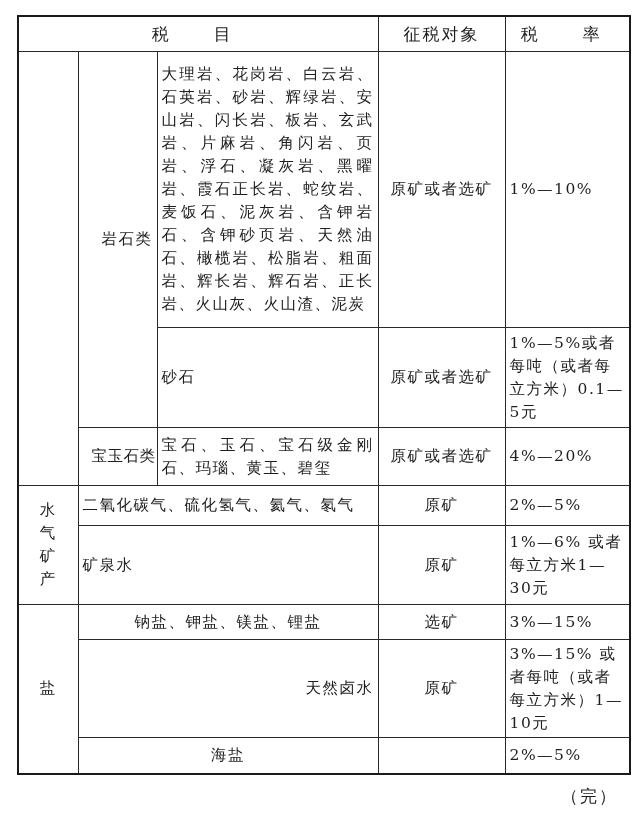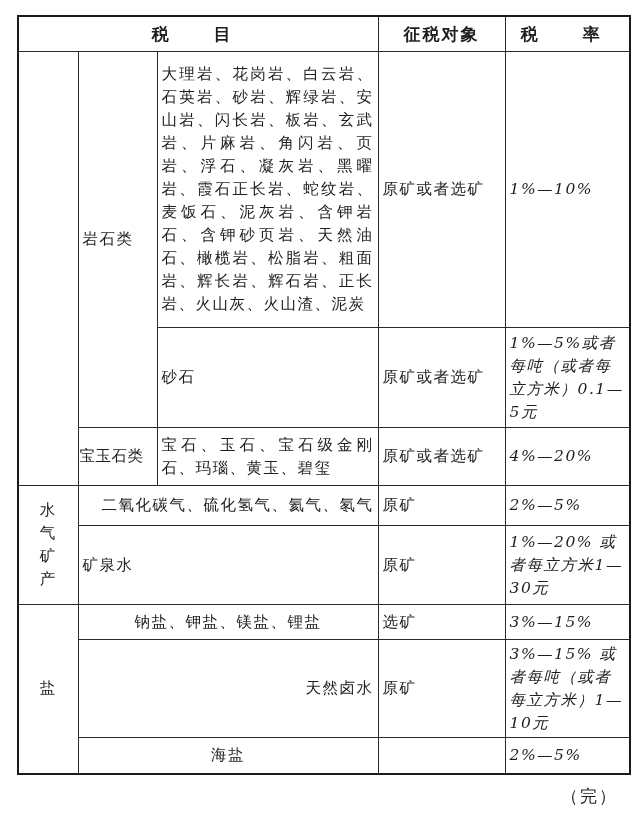--- a/index.html
+++ b/index.html
@@ -35,30 +35,29 @@
     vertical-align: middle;
     font-weight: normal;
     line-height: 23px;
     letter-spacing: 1.5px;
   }
   table.tax th {
     height: 34px;
     font-size: 17px;
     letter-spacing: 2px;
     text-align: center;
-    font-weight: bold;
   }
   table.tax th.h-wide { letter-spacing: 14px; }
   table.tax tr:first-child th { border-top: 2px solid #1a1a1a; }
   table.tax { border: 2px solid #1a1a1a; }
   .cat1 { text-align: center; padding: 0 2px !important; }
-  .cat2 { text-align: left; }
+  .cat2 { text-align: right; }
   .items { text-align: justify; margin-left: 36px; }
-  .rate { text-align: left; font-style: italic; }
-  .obj { text-align: left; }
+  .rate { text-align: left; }
+  .obj { text-align: center; }
   .end-mark {
     position: absolute;
     right: 26px;
     top: 785px;
     font-size: 17px;
     letter-spacing: 2px;
   }
 </style>
 </head>
 <body>
@@ -93,28 +92,28 @@
     </tr>
     <tr style="height:58px">
       <td class="cat2" style="padding:0 1px;letter-spacing:0.5px">宝玉石类</td>
       <td class="items">宝石、玉石、宝石级金刚石、玛瑙、黄玉、碧玺</td>
       <td class="obj">原矿或者选矿</td>
       <td class="rate">4%—20%</td>
     </tr>
 
     <tr style="height:40px">
       <td rowspan="2" class="cat1" style="padding:0 16px !important">水气矿产</td>
-      <td colspan="2" class="items" style="text-align:right">二氧化碳气、硫化氢气、氦气、氡气</td>
+      <td colspan="2" class="items" style="text-align:left">二氧化碳气、硫化氢气、氦气、氡气</td>
       <td class="obj">原矿</td>
       <td class="rate">2%—5%</td>
     </tr>
     <tr style="height:79px">
       <td colspan="2" class="items" style="text-align:left">矿泉水</td>
       <td class="obj">原矿</td>
-      <td class="rate">1%—20% 或者每立方米1—30元</td>
+      <td class="rate">1%—6% 或者每立方米1—30元</td>
     </tr>
 
     <tr style="height:35px">
       <td rowspan="3" class="cat1">盐</td>
       <td colspan="2" class="items" style="text-align:center">钠盐、钾盐、镁盐、锂盐</td>
       <td class="obj">选矿</td>
       <td class="rate">3%—15%</td>
     </tr>
     <tr style="height:98px">
       <td colspan="2" class="items" style="text-align:right">天然卤水</td>

